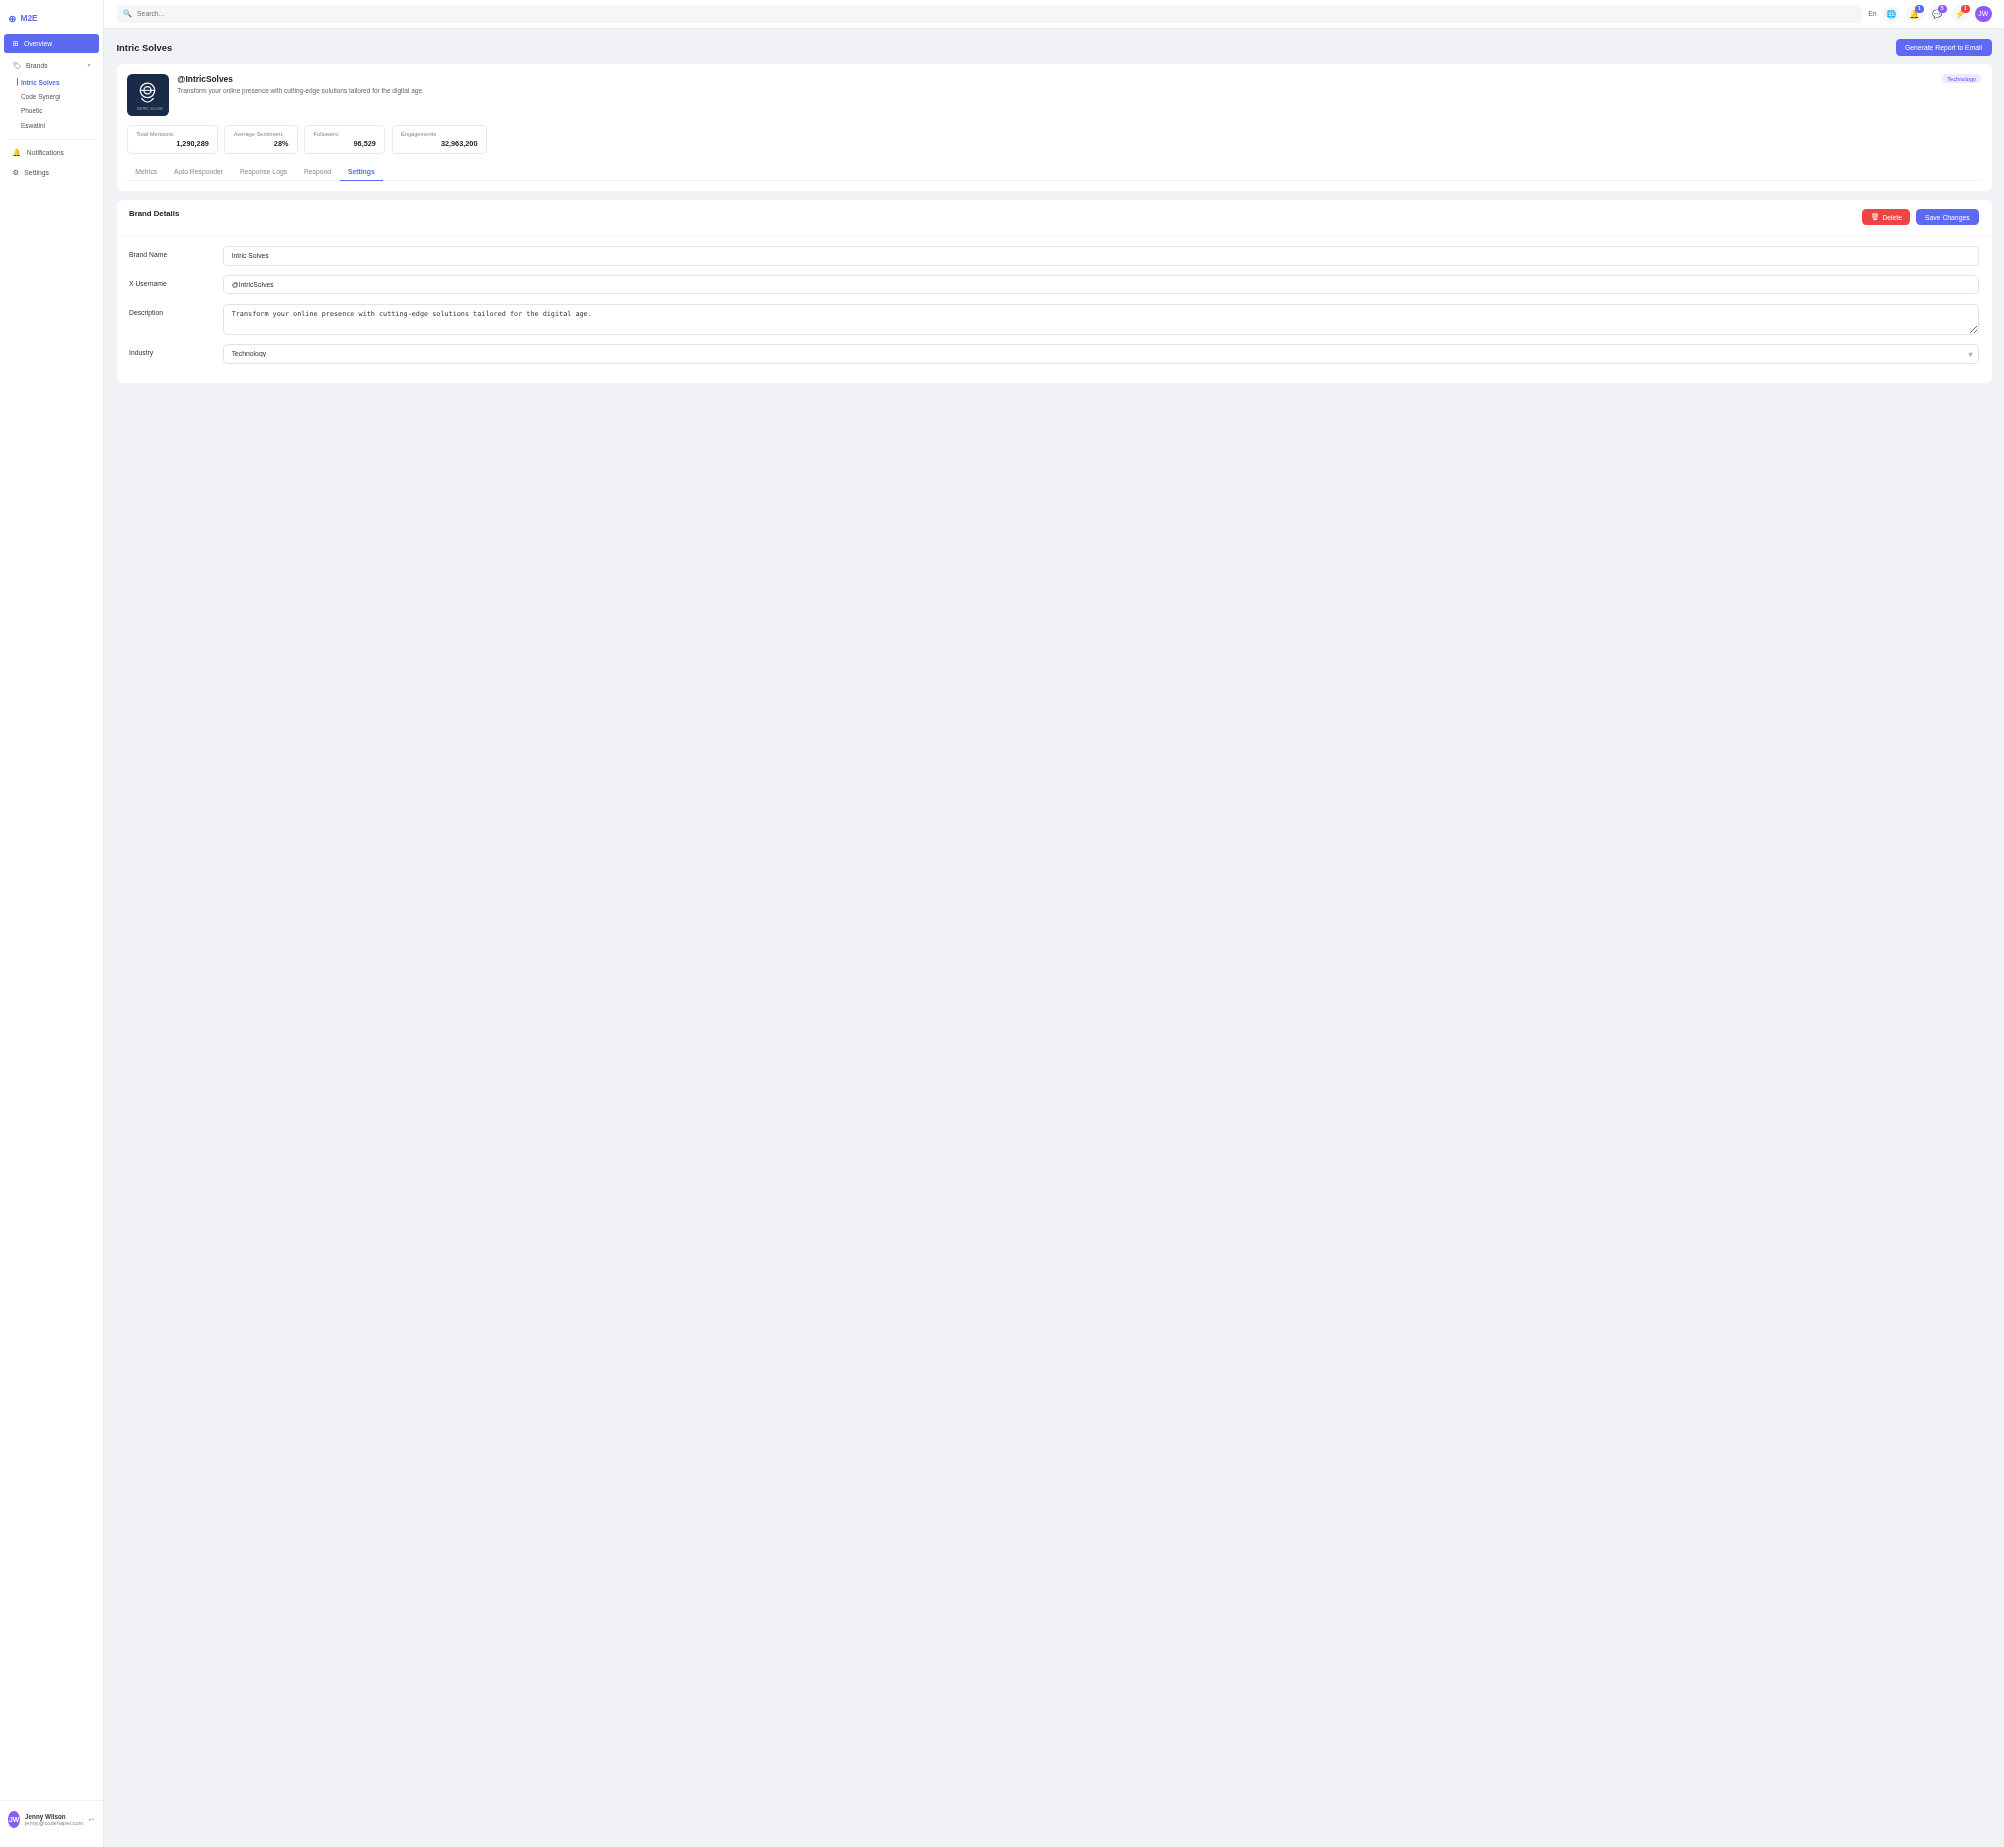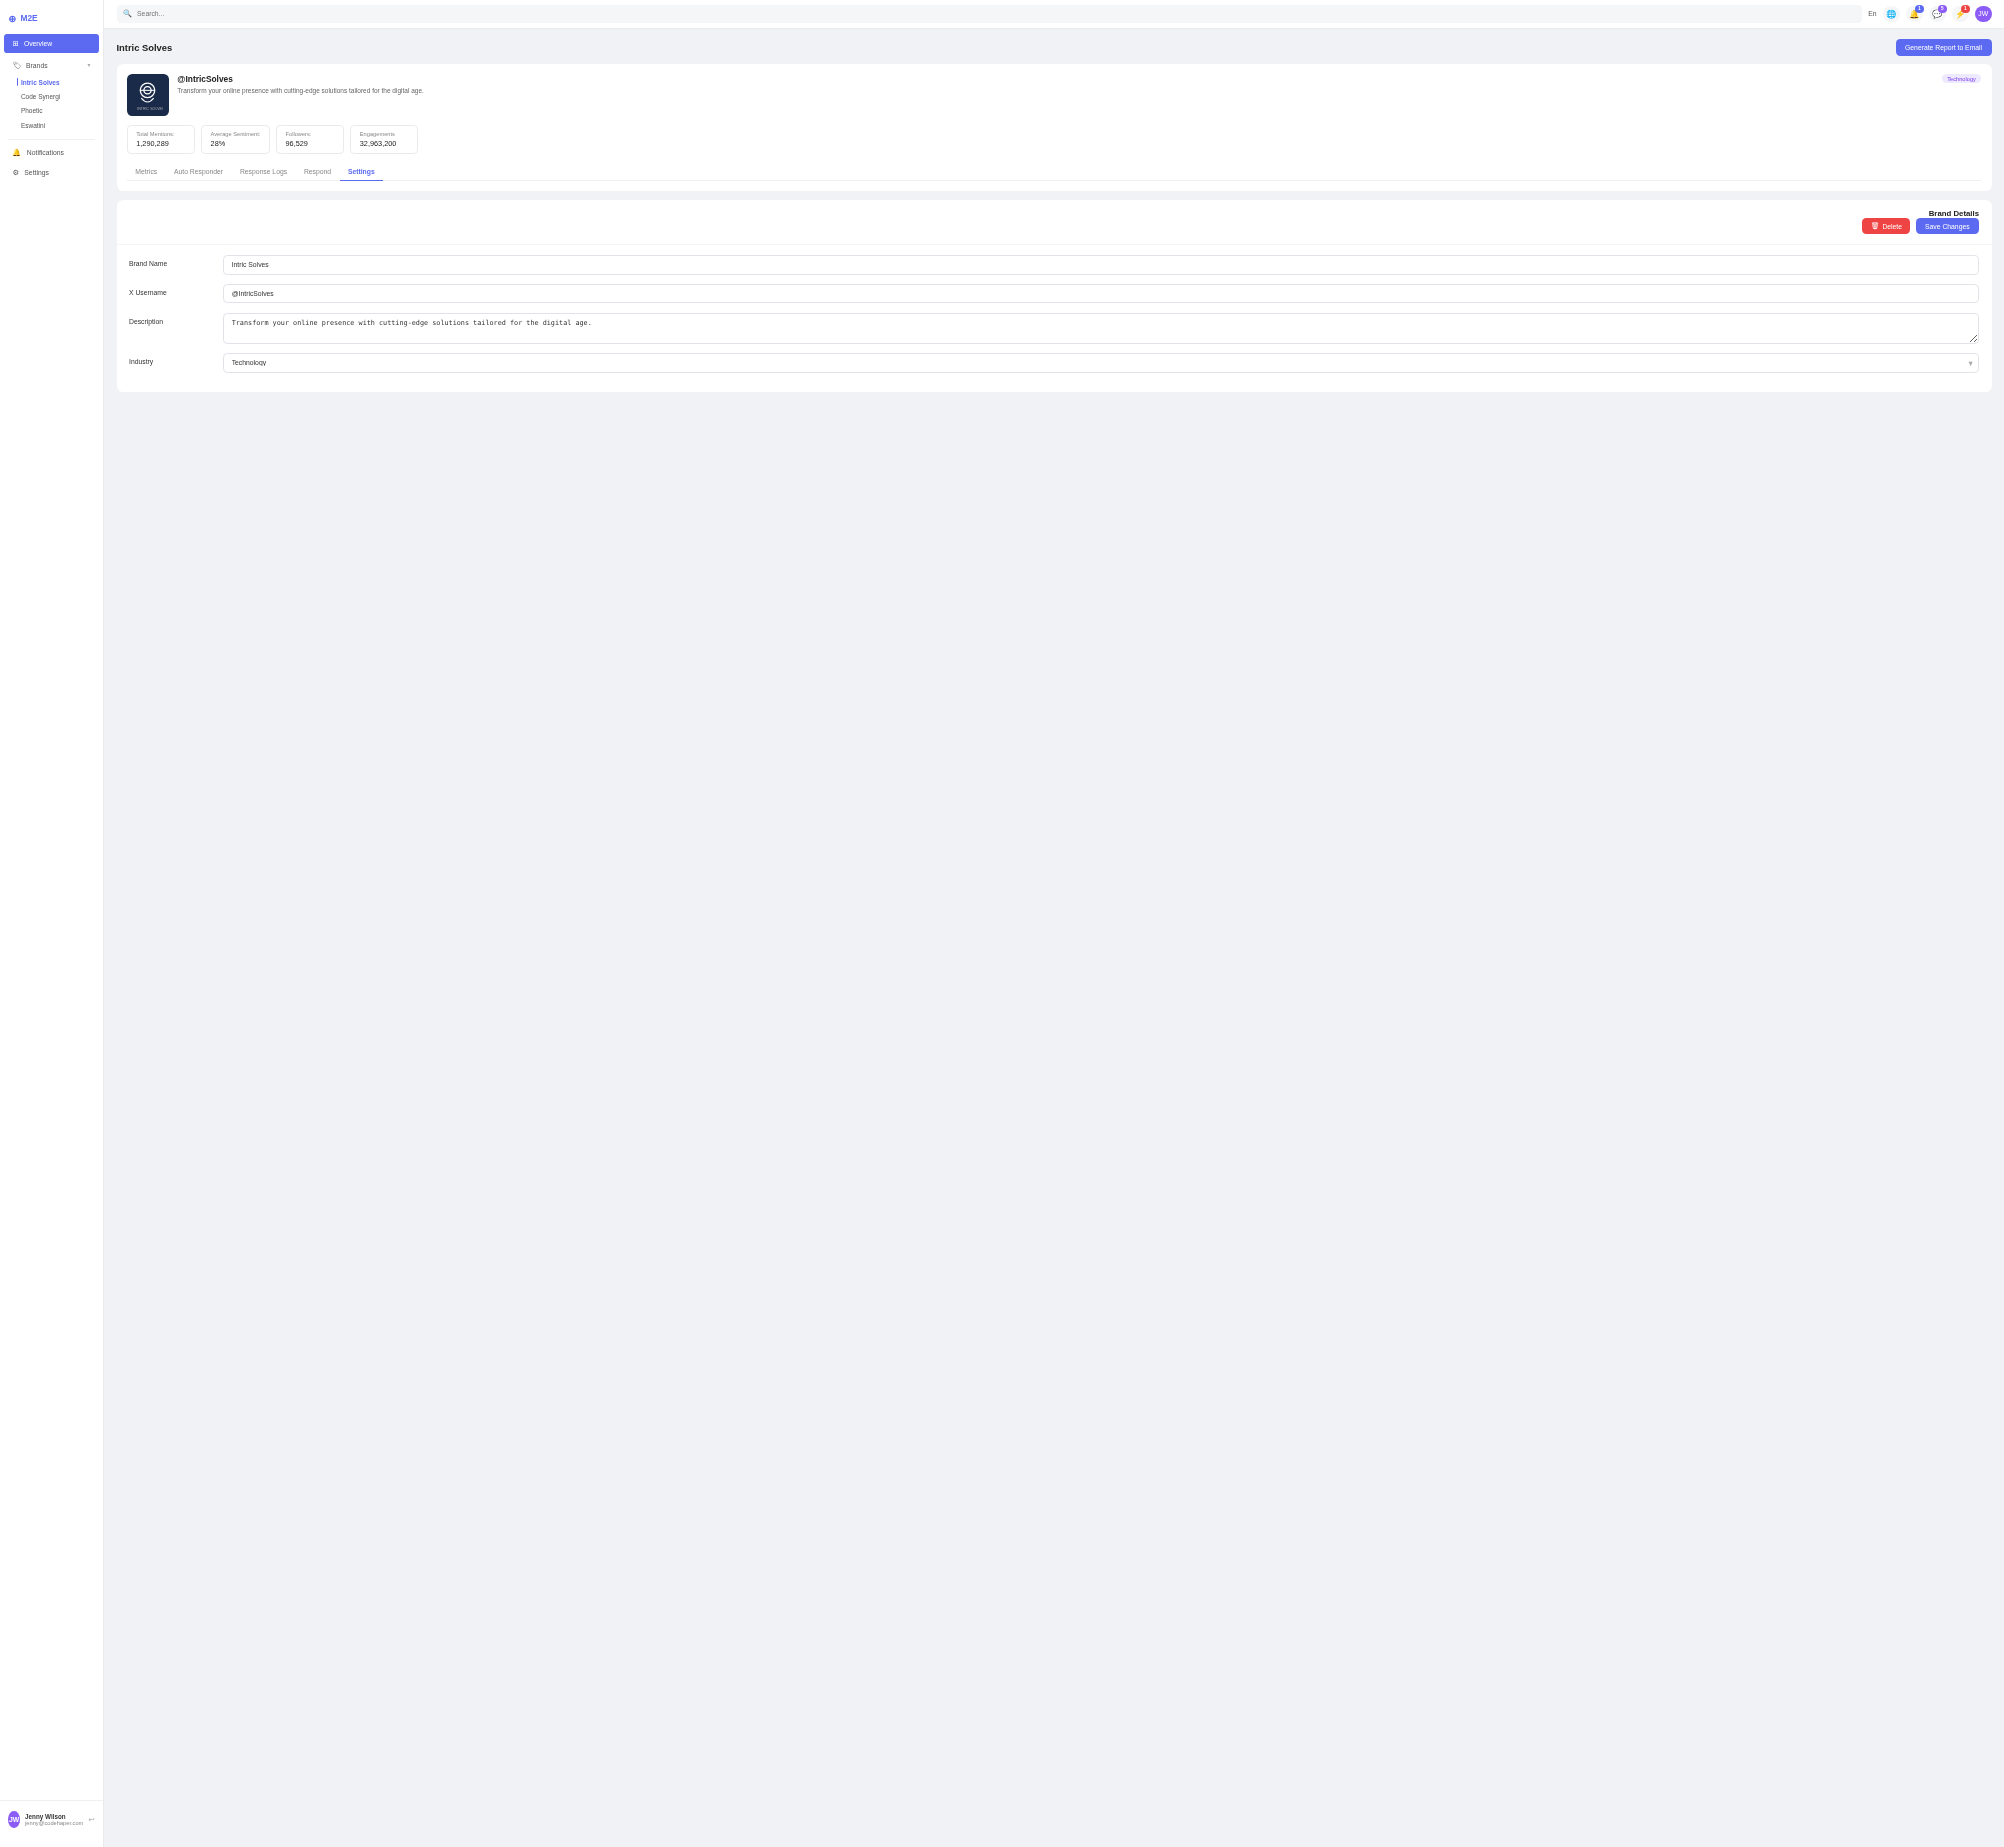--- a/index.html
+++ b/index.html
@@ -57,30 +57,30 @@
     .brand-header { display: flex; align-items: flex-start; gap: 8.4px; }
     .brand-logo { width: 42px; height: 42px; border-radius: 5.2px; background: #1a2b4a; display: flex; align-items: center; justify-content: center; flex-shrink: 0; }
     .brand-logo-svg { width: 31px; height: 31px; }
     .brand-info { flex: 1; }
     .brand-handle { font-size: 8.4px; font-weight: 700; color: #222; margin-bottom: 2.1px; }
     .brand-desc { font-size: 6.5px; color: #666; line-height: 1.5; }
     .brand-tag { background: #ede9fe; color: #7c3aed; font-size: 5.7px; padding: 1.6px 5.2px; border-radius: 6.3px; font-weight: 500; margin-left: auto; }
     .brand-stats { display: flex; gap: 6.3px; margin-top: 8.4px; }
     .stat-box { border: 0.5px solid #e8eaed; border-radius: 4.2px; padding: 5.2px 8.4px; min-width: 68px; }
     .stat-label { font-size: 5.7px; color: #888; margin-bottom: 2.1px; }
-    .stat-value { font-size: 7.3px; font-weight: 400; color: #222; }
+    .stat-value { font-size: 7.3px; font-weight: 700; color: #222; margin-left: 40px; }
 
     
     .tabs { display: flex; gap: 0; border-bottom: 1px solid #f0f0f0; margin-bottom: 0; }
     .tab { padding: 5.2px 8.4px; font-size: 6.8px; color: #888; cursor: pointer; border-bottom: 1px solid transparent; margin-bottom: -1px; }
     .tab.active { color: #5b6af0; border-bottom-color: #5b6af0; font-weight: 600; }
 
     
     .settings-panel { background: #fff; border-radius: 6.3px; margin-bottom: 8.4px; overflow: hidden; }
-    .panel-header { display: flex; align-items: flex-end; justify-content: space-between; padding: 9.4px 12.5px; border-bottom: 0.5px solid #f5f5f5; flex-direction: column; }
+    .panel-header { display: flex; align-items: flex-start; justify-content: space-between; padding: 9.4px 12.5px; border-bottom: 0.5px solid #f5f5f5; }
     .panel-title { font-size: 7.8px; font-weight: 600; color: #222; }
     .panel-actions { display: flex; gap: 5.2px; }
     .btn-delete { background: #ef4444; color: #fff; border: none; padding: 4.2px 8.4px; border-radius: 4.2px; font-size: 6.8px; cursor: pointer; display: flex; align-items: center; gap: 3.1px; font-weight: 500; }
     .btn-save { background: #5b6af0; color: #fff; border: none; padding: 4.2px 9.4px; border-radius: 4.2px; font-size: 6.8px; cursor: pointer; font-weight: 500; }
     .panel-body { padding: 10.4px 12.5px; }
     .form-row { display: flex; align-items: flex-start; gap: 10.4px; margin-bottom: 9.4px; }
     .form-label { width: 84px; min-width: 84px; font-size: 6.8px; color: #333; font-weight: 500; padding-top: 5.2px; }
     .form-input { flex: 1; border: 0.5px solid #e0e3e8; border-radius: 4.2px; padding: 5.2px 7.3px; font-size: 6.8px; color: #333; outline: none; }
     .form-input::placeholder { color: #bbb; }
     .form-textarea { flex: 1; border: 0.5px solid #e0e3e8; border-radius: 4.2px; padding: 5.2px 7.3px; font-size: 6.8px; color: #333; outline: none; resize: vertical; min-height: 31px; }

